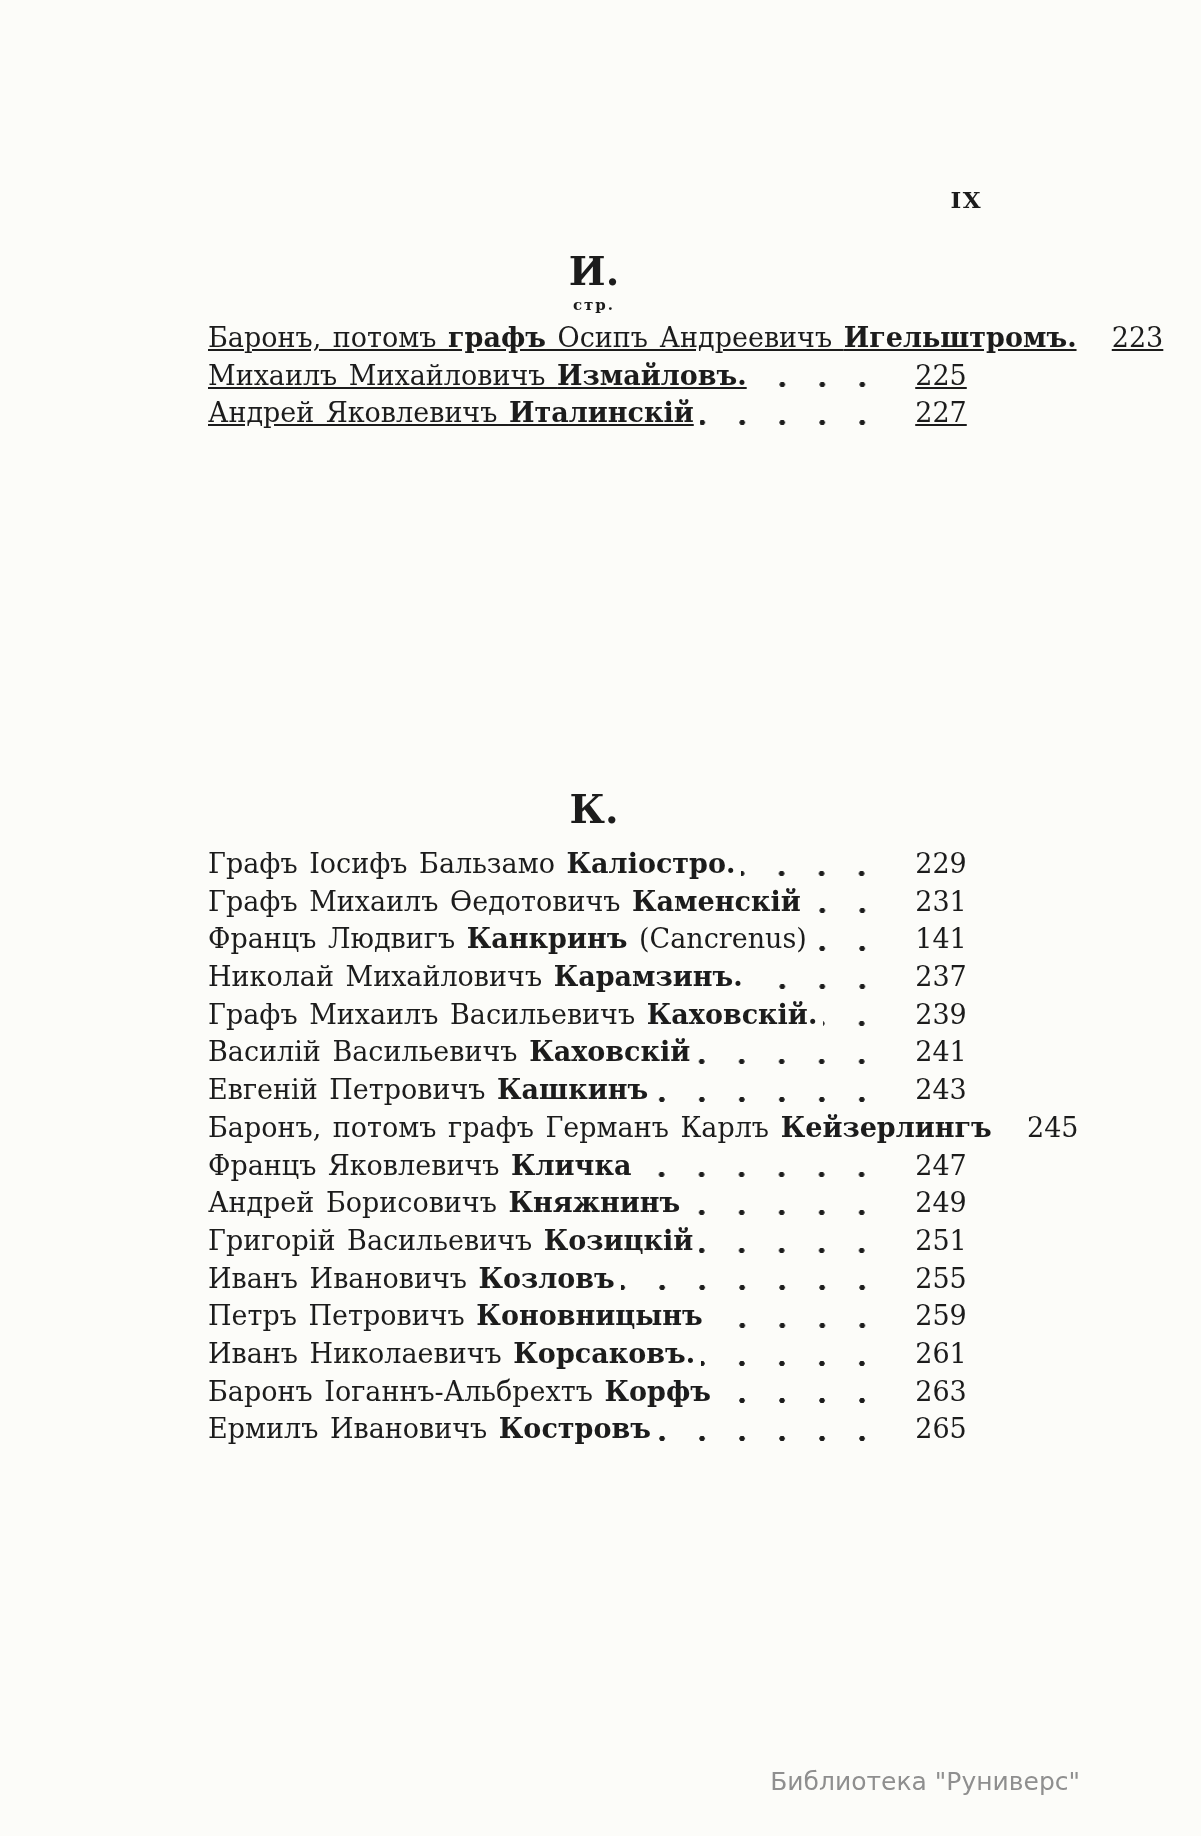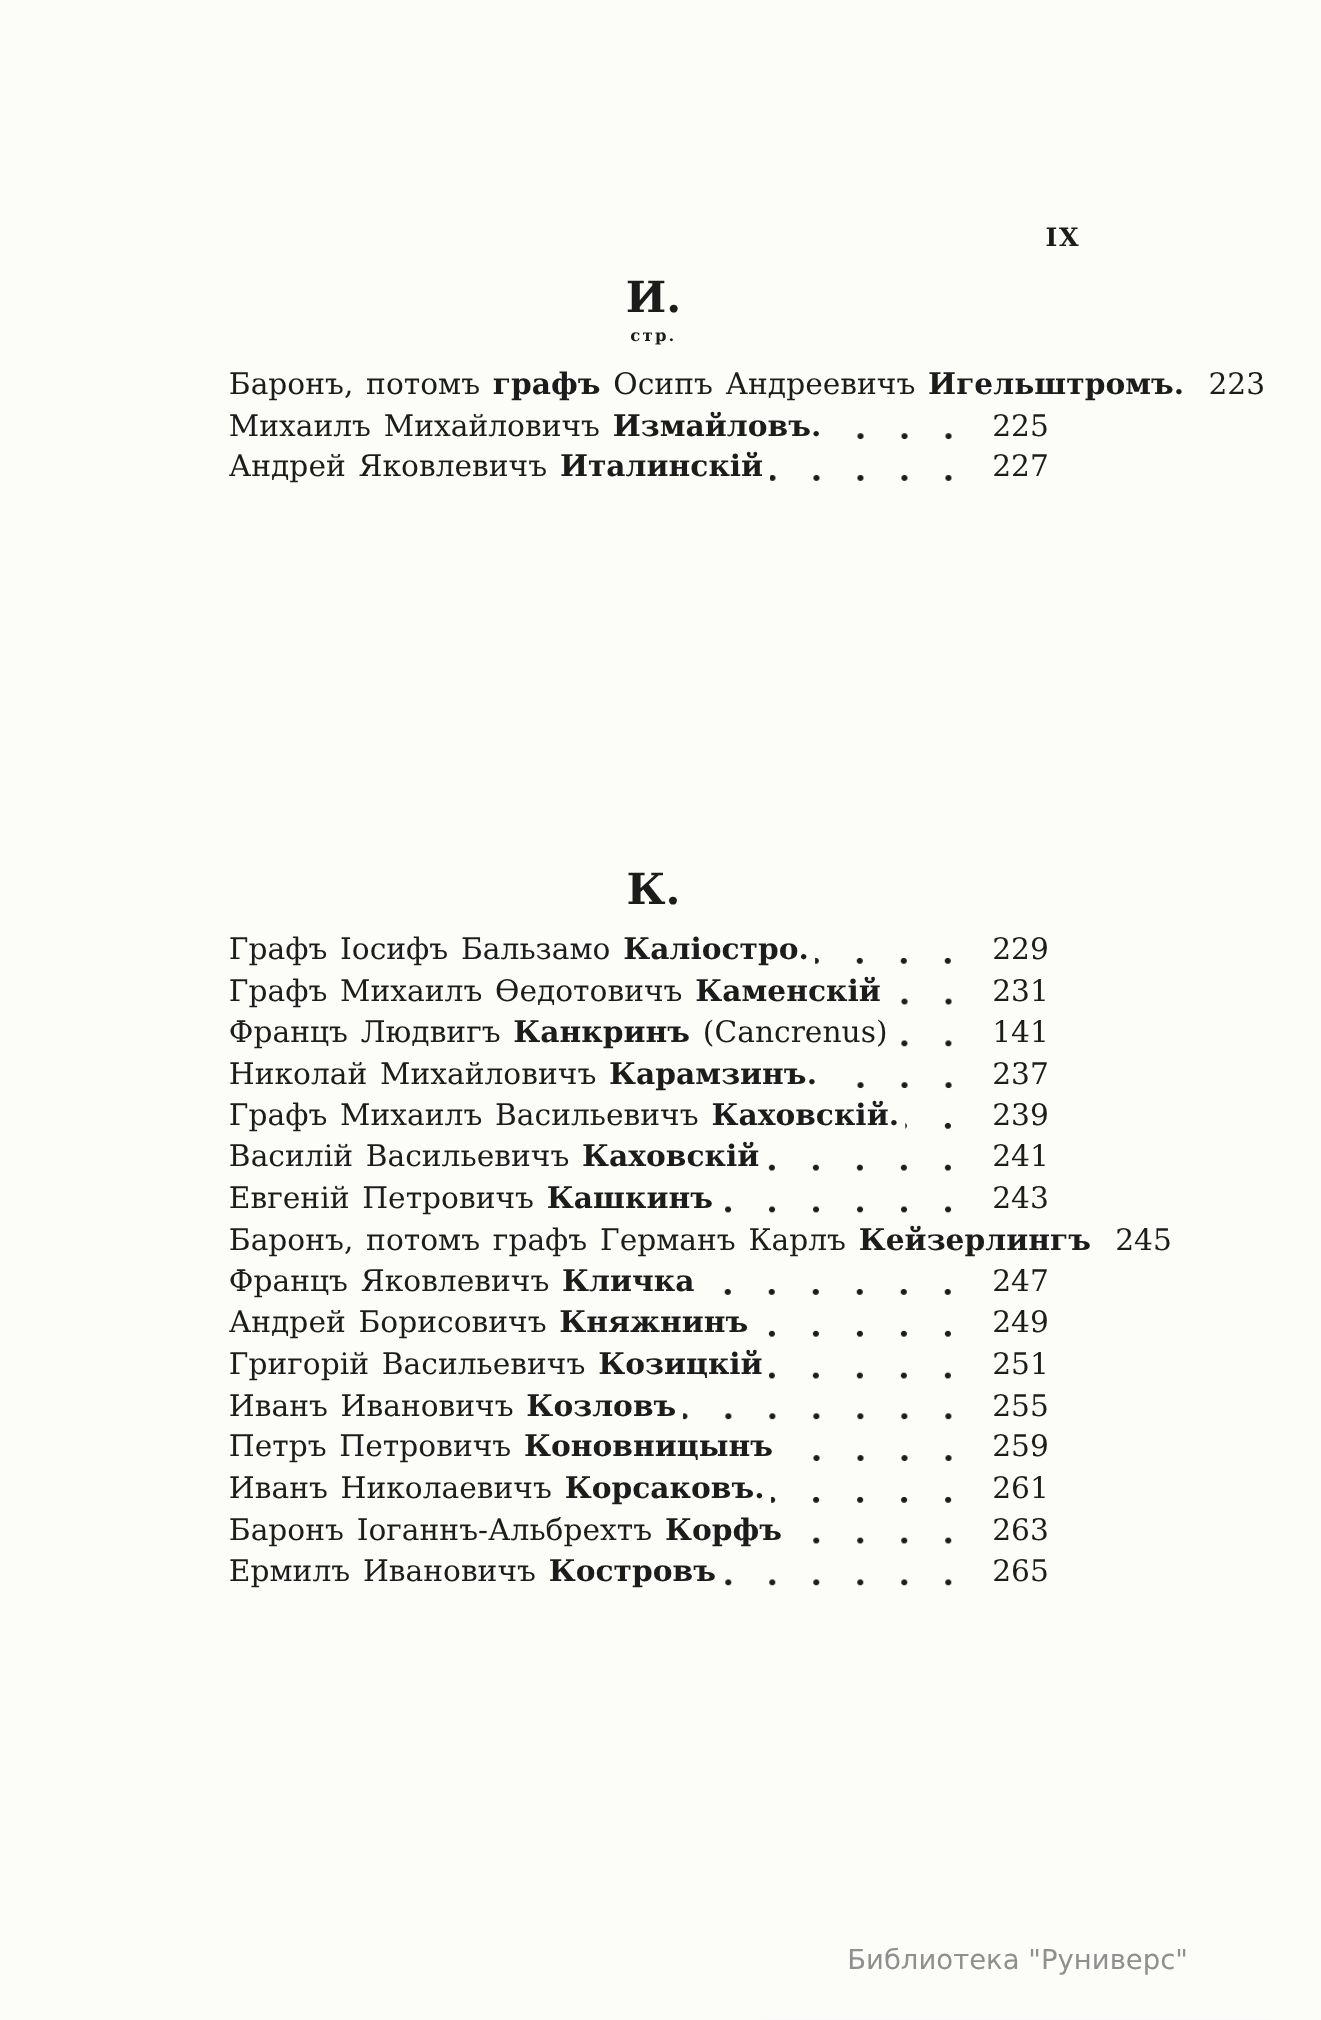--- a/index.html
+++ b/index.html
@@ -9,54 +9,54 @@
     font-family:"DejaVu Serif","Liberation Serif",serif;
   }
   .sheet {
     position:relative;
     width:1201px; height:1836px;
     background:#fcfcf9;
     color:#1c1c1c;
     overflow:hidden;
   }
   .folio {
-    position:absolute; top:205px; right:219px;
+    position:absolute; top:188px; right:219px;
     font-size:23px; font-weight:bold; letter-spacing:1.5px;
     line-height:1;
   }
   .toc-section { position:absolute; left:208px; width:772px; }
   .section-i { top:252px; }
   .section-k { top:790px; }
   .section-letter {
     margin:0; text-align:center;
     font-size:39px; font-weight:bold; line-height:1;
   }
   .col-header {
     text-align:center;
     font-size:15px; font-weight:bold; letter-spacing:2px;
     margin-top:6px; height:16px; line-height:16px;
   }
-  .section-i .rows { margin-top:18px; }
+  .section-i .rows { margin-top:6px;text-decoration:underline; }
   .section-k .rows { margin-top:16px; }
   .row {
     display:flex; align-items:stretch;
     height:37.7px; line-height:37.7px;
     font-size:27px;
     white-space:nowrap;
   }
   .seg { white-space:pre; word-spacing:3px; }
   .seg.bold { font-weight:bold; }
   .leader { flex:1 1 auto; margin:0 16px 0 6px; }
   .leader.dots {
     background-image:radial-gradient(circle, #1c1c1c 2.4px, rgba(0,0,0,0) 3px);
     background-size:40px 7px;
     background-repeat:repeat-x;
     background-position:right 4px bottom 6px;
   }
-  .pagenum { flex:0 0 auto; width:78px; text-align:left; }
+  .pagenum { flex:0 0 auto; width:78px; text-align:center; }
   .watermark {
     position:absolute; top:1767px; right:121px;
     font-family:"DejaVu Sans","Liberation Sans",sans-serif;
     font-size:25px; color:#8f8f8f; line-height:1.2;
   }
 </style>
 </head>
 <body>
 
 <div class="sheet">

